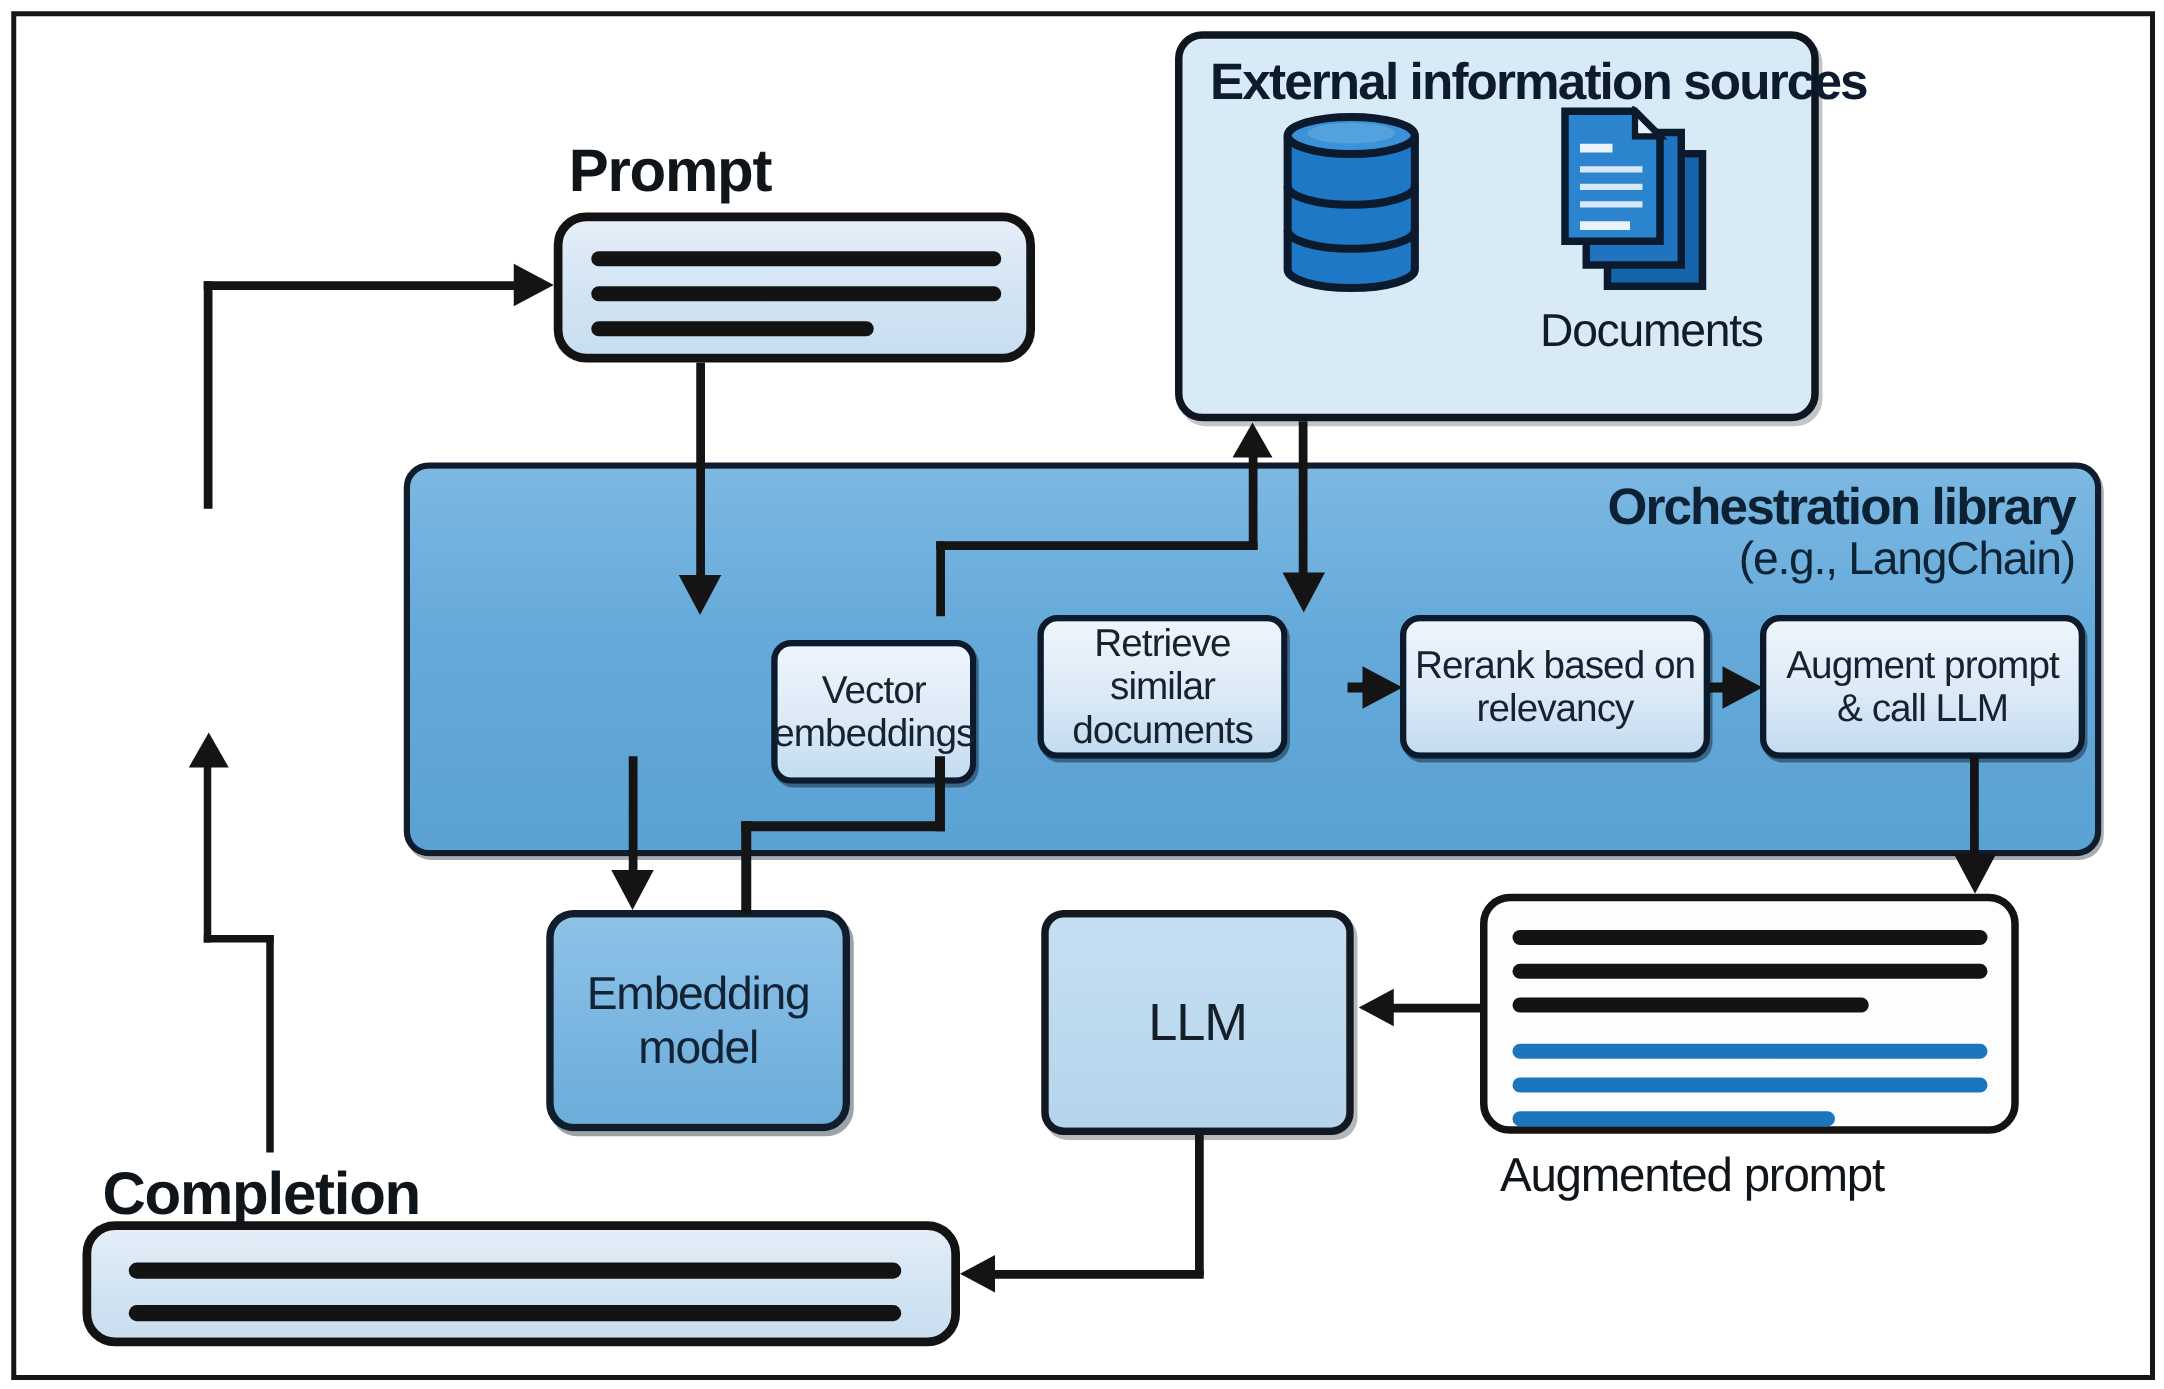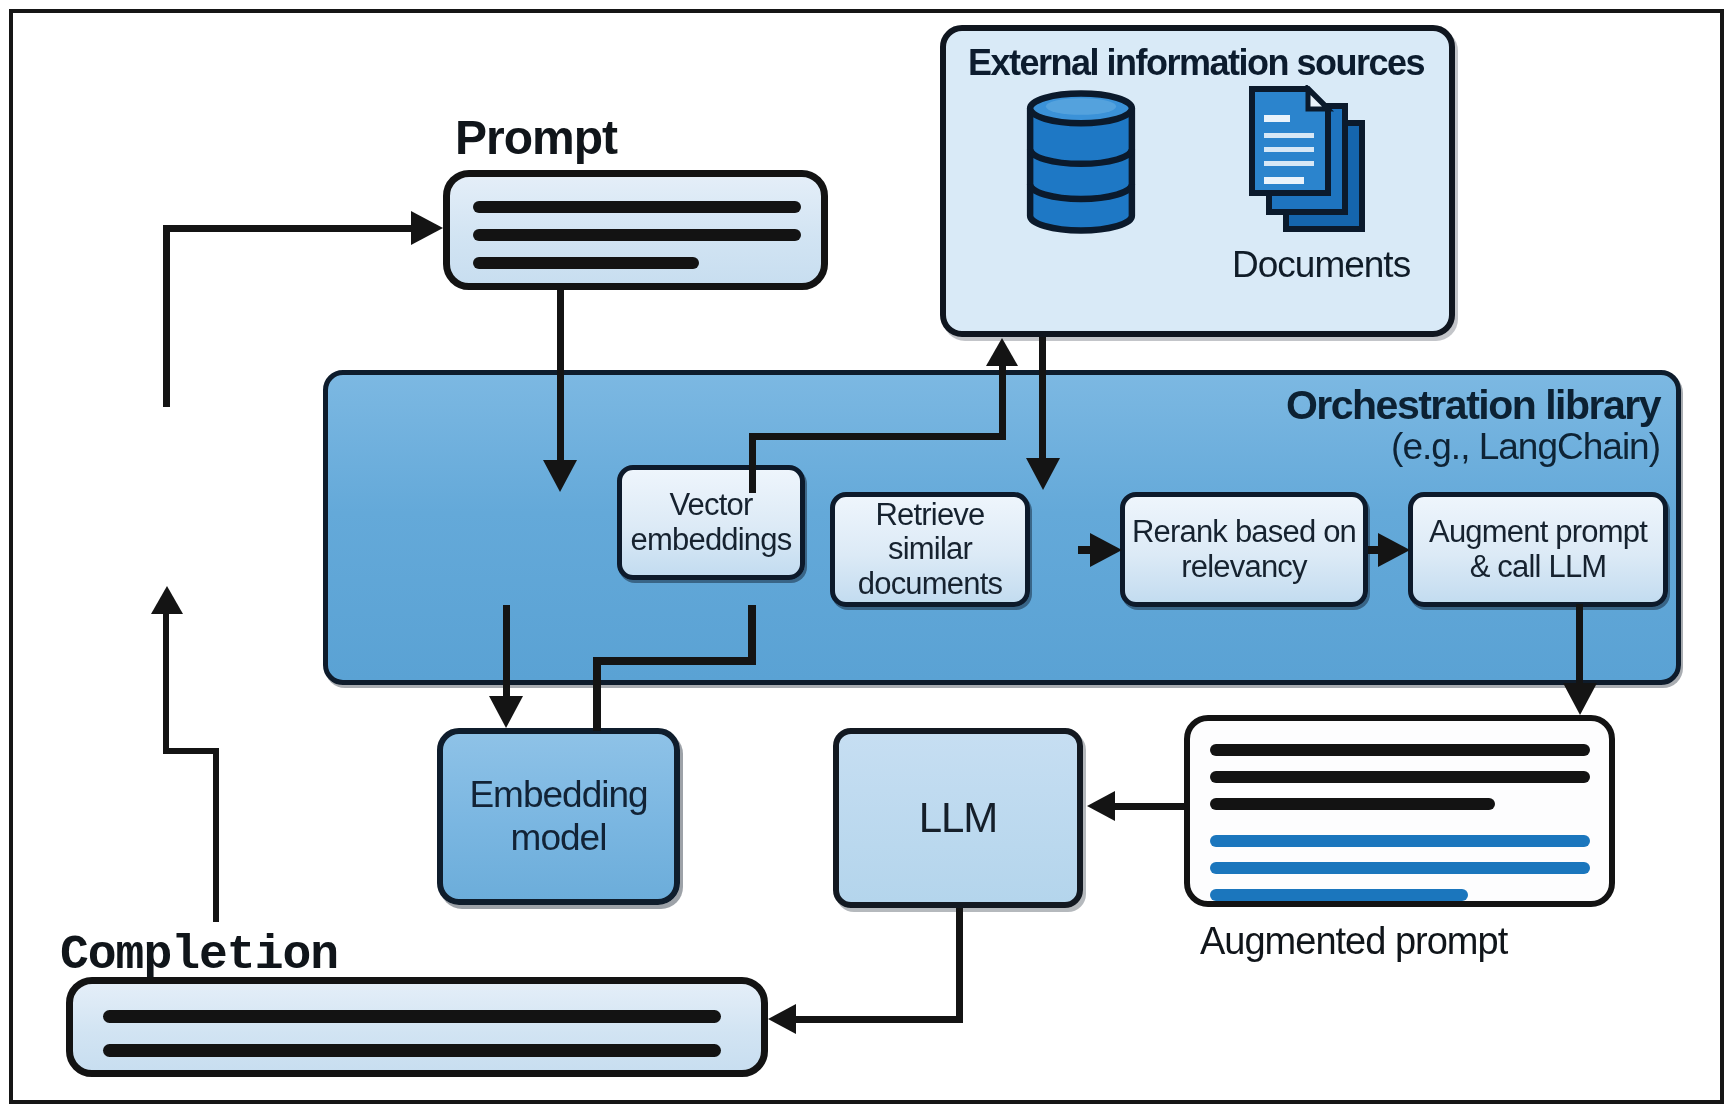--- a/index.html
+++ b/index.html
@@ -29,21 +29,21 @@
   #user-app{
     background:#ffffff;border:7px solid #131313;border-radius:28px;
     font-size:37px;color:#14191e;line-height:1.15;letter-spacing:-1px;
   }
 
   
   #ext-box{
     background:#d9eaf7;border:6px solid #10161f;border-radius:22px;
     box-shadow:3px 4px 0 rgba(15,25,40,.25);
   }
-  #ext-title{font-weight:bold;font-size:36px;color:#0c1c2e;letter-spacing:-1.5px;}
+  #ext-title{font-weight:bold;font-size:41px;color:#0c1c2e;letter-spacing:-1.5px;}
   .icon-label{font-size:37px;color:#101c28;line-height:1.12;text-align:center;letter-spacing:-1px;}
 
   
   #orch-box{
     background:linear-gradient(180deg,#7cb8e2 0%,#64a9d9 45%,#5aa2d4 100%);
     border:5px solid #0e1c2c;border-radius:20px;
     box-shadow:2px 3px 0 rgba(10,20,35,.35);
   }
   #orch-title{font-weight:bold;font-size:41px;color:#0c2133;letter-spacing:-1.5px;text-align:right;}
   #orch-subtitle{font-size:37px;color:#0e2335;letter-spacing:-1px;text-align:right;}
@@ -85,21 +85,21 @@
 </head>
 <body>
 
 <div id="stage">
   <div id="frame"></div>
 
   <div class="node" id="orch-box" style="left:323px;top:370px;width:1358px;height:315px;"></div>
   <div class="caption" id="orch-title" style="left:1240px;top:382px;width:420px;">Orchestration library</div>
   <div class="caption" id="orch-subtitle" style="left:1240px;top:426px;width:420px;">(e.g., LangChain)</div>
 
-  <div class="node step" style="left:617px;top:465px;width:188px;height:115px;">Vector embeddings</div>
+  <div class="node step" style="left:617px;top:512px;width:164px;height:115px;">Vector embeddings</div>
   <div class="node step" style="left:830px;top:492px;width:200px;height:115px;">Retrieve similar documents</div>
   <div class="node step" style="left:1120px;top:492px;width:248px;height:115px;">Rerank based on relevancy</div>
   <div class="node step" style="left:1408px;top:492px;width:260px;height:115px;">Augment prompt &amp; call LLM</div>
 
   <div class="caption big-label" style="left:455px;top:110px;">Prompt</div>
   <div class="node linesbox" style="left:443px;top:170px;width:385px;height:120px;">
     <div class="bar" style="left:23px;top:24px;width:328px;height:12px;"></div>
     <div class="bar" style="left:23px;top:52px;width:328px;height:12px;"></div>
     <div class="bar" style="left:23px;top:80px;width:226px;height:12px;"></div>
   </div>
@@ -137,21 +137,21 @@
   <div class="node" id="aug-box" style="left:1184px;top:715px;width:431px;height:192px;">
     <div class="bar" style="left:20px;top:23px;width:380px;height:12px;"></div>
     <div class="bar" style="left:20px;top:50px;width:380px;height:12px;"></div>
     <div class="bar" style="left:20px;top:77px;width:285px;height:12px;"></div>
     <div class="bar blue" style="left:20px;top:114px;width:380px;height:12px;"></div>
     <div class="bar blue" style="left:20px;top:141px;width:380px;height:12px;"></div>
     <div class="bar blue" style="left:20px;top:168px;width:258px;height:12px;"></div>
   </div>
   <div class="caption" id="aug-label" style="left:1200px;top:920px;">Augmented prompt</div>
 
-  <div class="caption big-label" style="left:60px;top:928px;font-family:Liberation Mono, monospace;">Completion</div>
+  <div class="caption big-label" style="left:82px;top:928px;">Completion</div>
   <div class="node linesbox" style="left:66px;top:977px;width:702px;height:100px;">
     <div class="bar" style="left:30px;top:26px;width:618px;height:13px;"></div>
     <div class="bar" style="left:30px;top:60px;width:618px;height:13px;"></div>
   </div>
 
   <div class="line" style="left:163px;top:225px;width:7px;height:182px;"></div>
   <div class="line" style="left:163px;top:225px;width:252px;height:7px;"></div>
   <div class="tri right" style="left:411px;top:211px;"></div>
 
   <div class="line" style="left:557px;top:290px;width:7px;height:172px;"></div>

